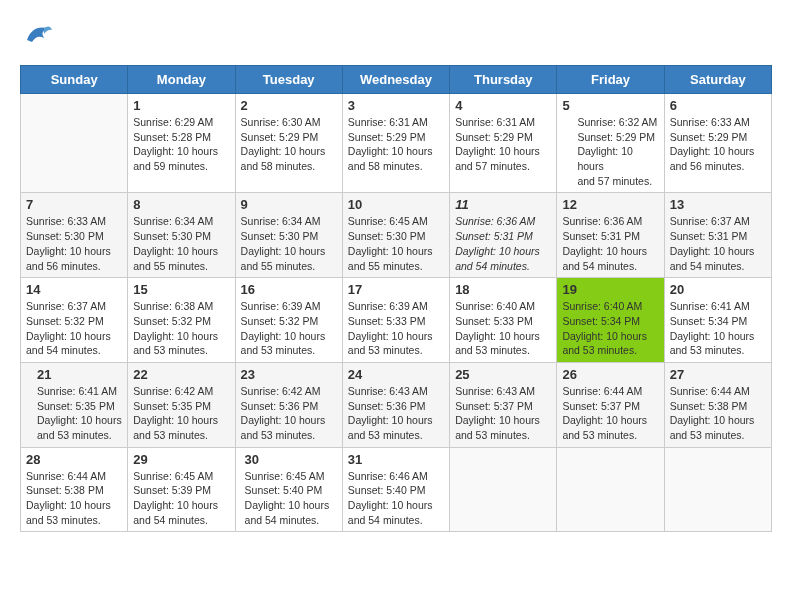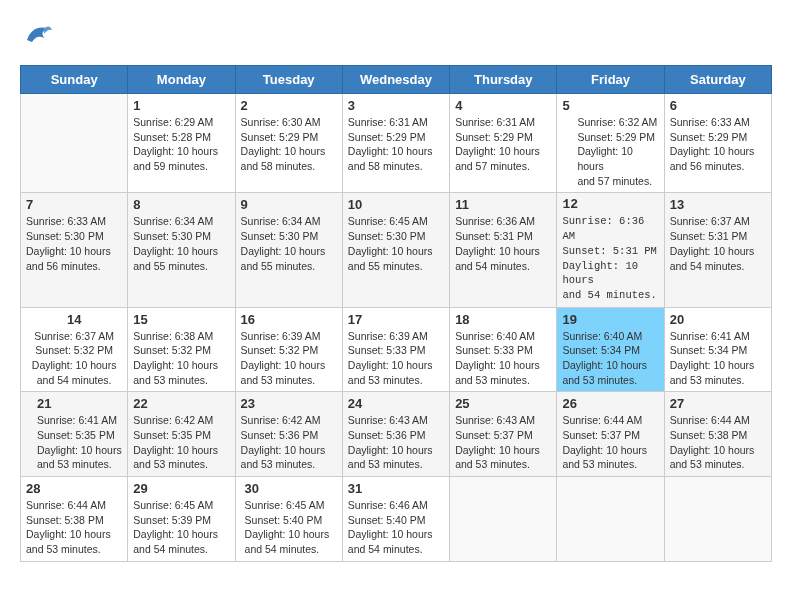--- a/index.html
+++ b/index.html
@@ -193,44 +193,44 @@
 Daylight: 10 hours
 and 55 minutes.</div>
         </td>
         <td style="background-color: rgb(245, 245, 245);">
           <div class="day-number">10</div>
           <div class="day-info" style="white-space: pre-line;">Sunrise: 6:45 AM
 Sunset: 5:30 PM
 Daylight: 10 hours
 and 55 minutes.</div>
         </td>
-        <td style="background-color: rgb(245, 245, 245);">
+        <td style="background-color: rgb(245, 245, 245); font-style: italic;">
           <div class="day-number">11</div>
           <div class="day-info" style="white-space: pre-line;">Sunrise: 6:36 AM
 Sunset: 5:31 PM
 Daylight: 10 hours
 and 54 minutes.</div>
         </td>
-        <td style="background-color: rgb(245, 245, 245); font-family: Liberation Mono, monospace;">
+        <td style="background-color: rgb(245, 245, 245);">
           <div class="day-number">12</div>
           <div class="day-info" style="white-space: pre-line;">Sunrise: 6:36 AM
 Sunset: 5:31 PM
 Daylight: 10 hours
 and 54 minutes.</div>
         </td>
         <td style="background-color: rgb(245, 245, 245);">
           <div class="day-number">13</div>
           <div class="day-info" style="white-space: pre-line;">Sunrise: 6:37 AM
 Sunset: 5:31 PM
 Daylight: 10 hours
 and 54 minutes.</div>
         </td>
       </tr>
       <tr>
-        <td style="background-color: rgb(255, 255, 255); text-align: center;">
+        <td style="background-color: rgb(255, 255, 255);">
           <div class="day-number">14</div>
           <div class="day-info" style="white-space: pre-line;">Sunrise: 6:37 AM
 Sunset: 5:32 PM
 Daylight: 10 hours
 and 54 minutes.</div>
         </td>
         <td style="background-color: rgb(255, 255, 255);">
           <div class="day-number">15</div>
           <div class="day-info" style="white-space: pre-line;">Sunrise: 6:38 AM
 Sunset: 5:32 PM
@@ -251,21 +251,21 @@
 Daylight: 10 hours
 and 53 minutes.</div>
         </td>
         <td style="background-color: rgb(255, 255, 255);">
           <div class="day-number">18</div>
           <div class="day-info" style="white-space: pre-line;">Sunrise: 6:40 AM
 Sunset: 5:33 PM
 Daylight: 10 hours
 and 53 minutes.</div>
         </td>
-        <td style="background-color: #7dd3fc; margin-top: 48px;">
+        <td style="background-color: #84cc16; margin-top: 48px;">
           <div class="day-number">19</div>
           <div class="day-info" style="white-space: pre-line;">Sunrise: 6:40 AM
 Sunset: 5:34 PM
 Daylight: 10 hours
 and 53 minutes.</div>
         </td>
         <td style="background-color: rgb(255, 255, 255);">
           <div class="day-number">20</div>
           <div class="day-info" style="white-space: pre-line;">Sunrise: 6:41 AM
 Sunset: 5:34 PM

